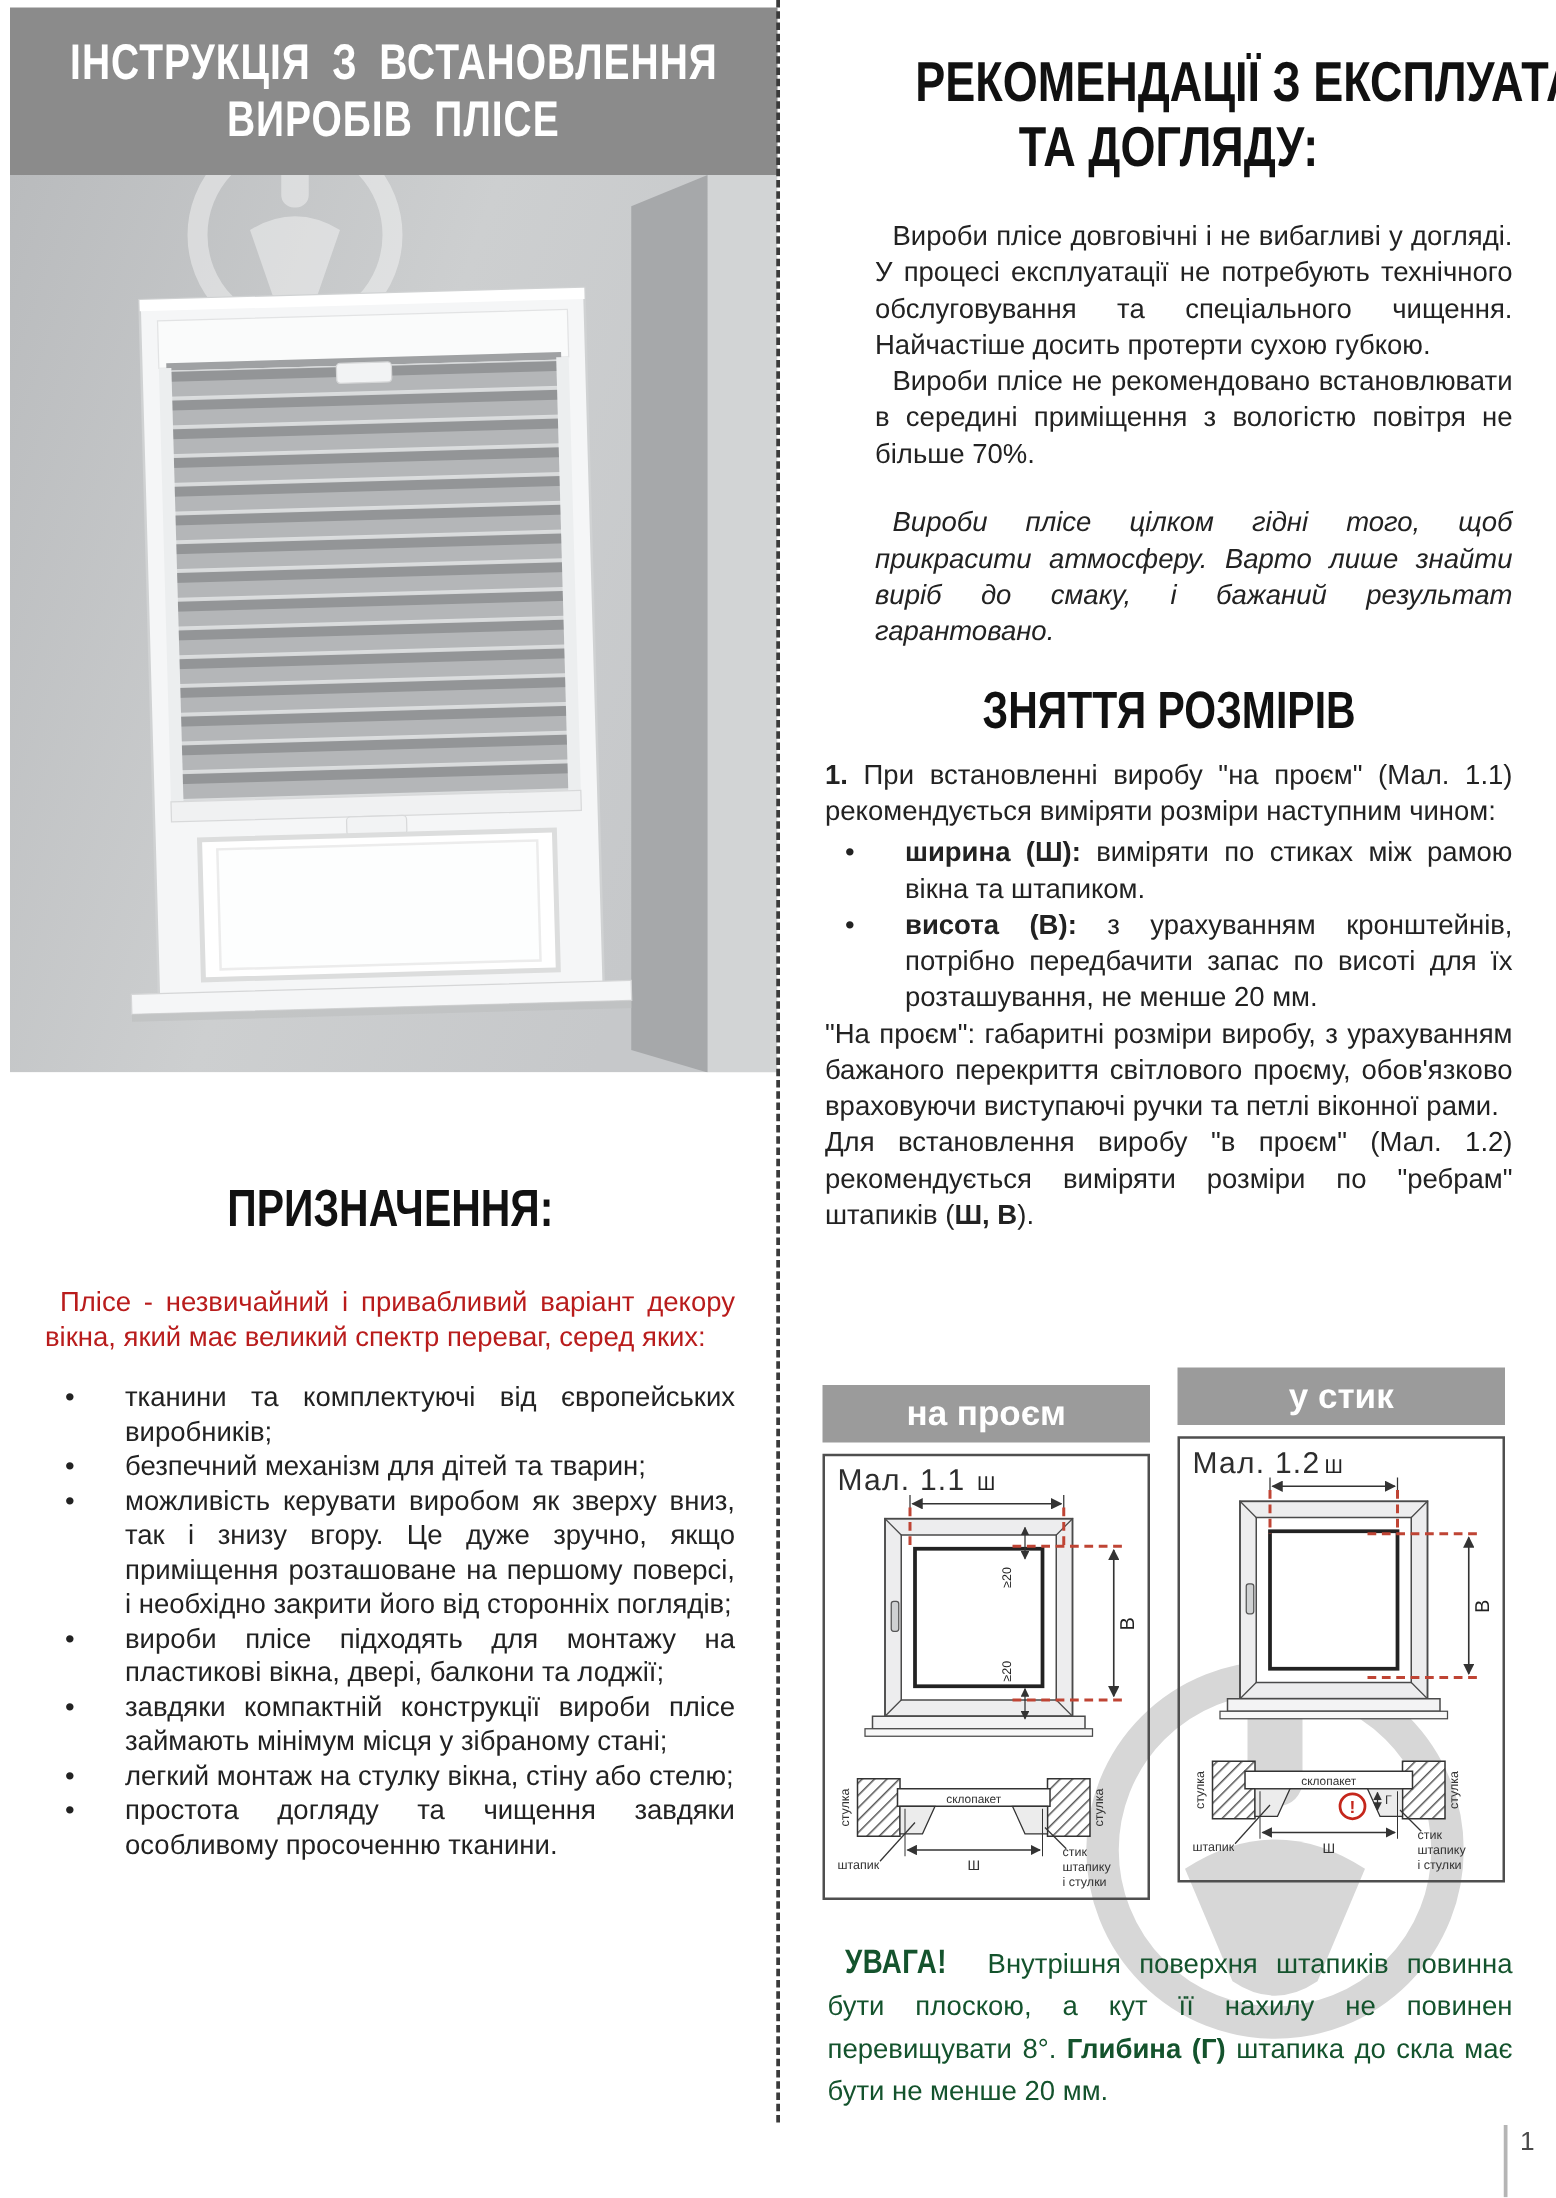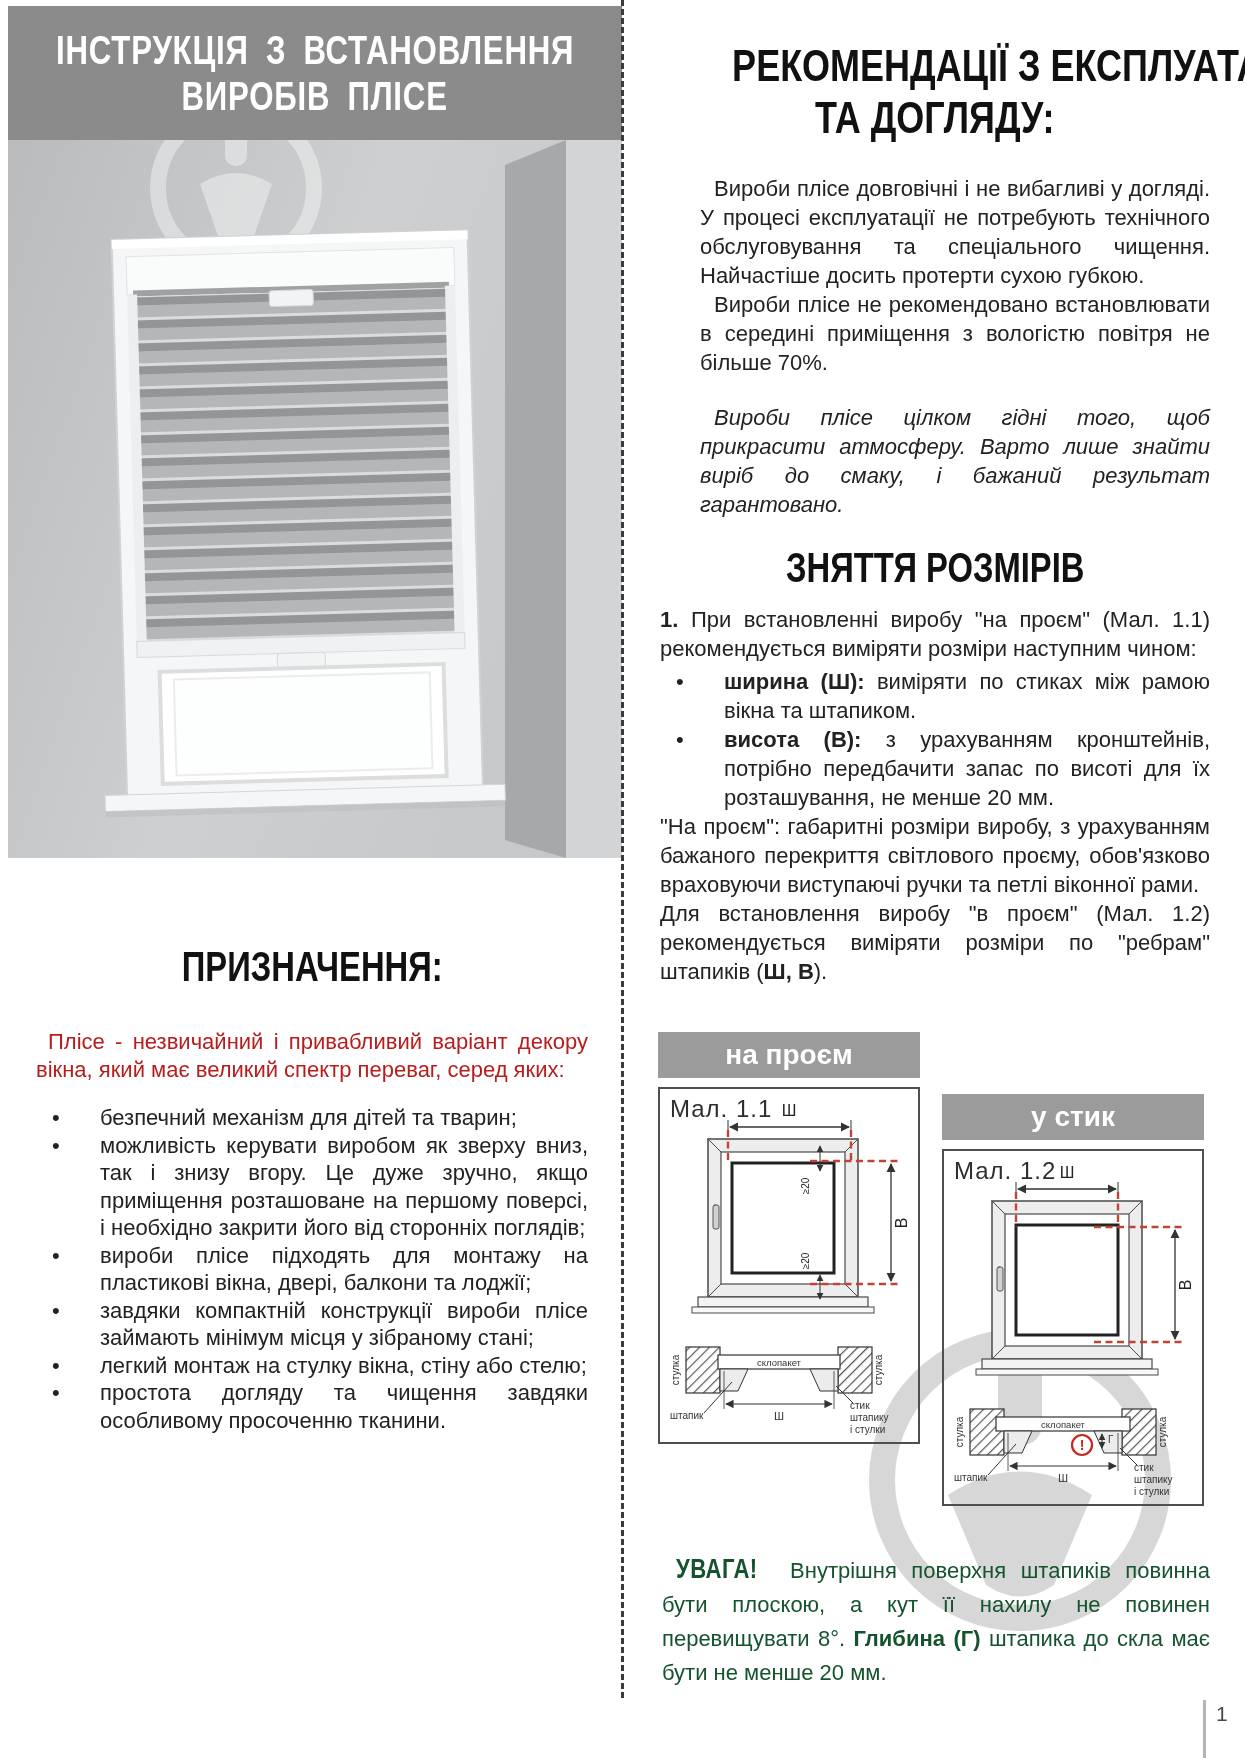--- a/index.html
+++ b/index.html
@@ -113,20 +113,21 @@
       </g>
     </svg>
   </div>
 
   <div class="abs left-flow">
     <div class="h-cond">
       <span>ПРИЗНАЧЕННЯ:</span>
     </div>
     <div class="body-txt intro">Плісе - незвичайний і привабливий варіант декору вікна, який має великий спектр переваг, серед яких:</div>
     <ul class="blt">
+      <li>тканини та комплектуючі від європейських виробників;</li>
       <li>безпечний механізм для дітей та тварин;</li>
       <li>можливість керувати виробом як зверху вниз, так і знизу вгору. Це дуже зручно, якщо приміщення розташоване на першому поверсі, і необхідно закрити його від сторонніх поглядів;</li>
       <li>вироби плісе підходять для монтажу на пластикові вікна, двері, балкони та лоджії;</li>
       <li>завдяки компактній конструкції вироби плісе займають мінімум місця у зібраному стані;</li>
       <li>легкий монтаж на стулку вікна, стіну або стелю;</li>
       <li>простота догляду та чищення завдяки особливому просоченню тканини.</li>
     </ul>
   </div>
 
   <div class="abs divider"></div>
@@ -152,21 +153,21 @@
       <li>
         <span class="b">висота (В):</span><span> з урахуванням кронштейнів, потрібно передбачити запас по висоті для їх розташування, не менше 20 мм.</span>
       </li>
     </ul>
     <div class="r-par">"На проєм": габаритні розміри виробу, з урахуванням бажаного перекриття світлового проєму, обов'язково враховуючи виступаючі ручки та петлі віконної рами.</div>
     <div class="r-par">
       <span>Для встановлення виробу "в проєм" (Мал. 1.2) рекомендується виміряти розміри по "ребрам" штапиків (</span><span class="b">Ш, В</span><span>).</span>
     </div>
   </div>
 
-  <div class="abs panel" style="left:658px;top:1032px;">
+  <div class="abs panel" style="left:658px;top:1108px;">
     <div class="panel-header">на проєм</div>
     <div class="panel-body">
       <div class="fig-label">Мал. 1.1</div>
       <svg width="258" height="349" viewBox="0 0 258 349">
         <defs>
           <marker id="a1" viewBox="0 0 10 10" refX="9" refY="5" markerWidth="7" markerHeight="7" orient="auto-start-reverse">
             <path d="M0,0 L10,5 L0,10 z" fill="#333"></path>
           </marker>
           <pattern id="h1" width="7" height="7" patternTransform="rotate(45)" patternUnits="userSpaceOnUse">
             <rect width="7" height="7" fill="#ffffff"></rect>

